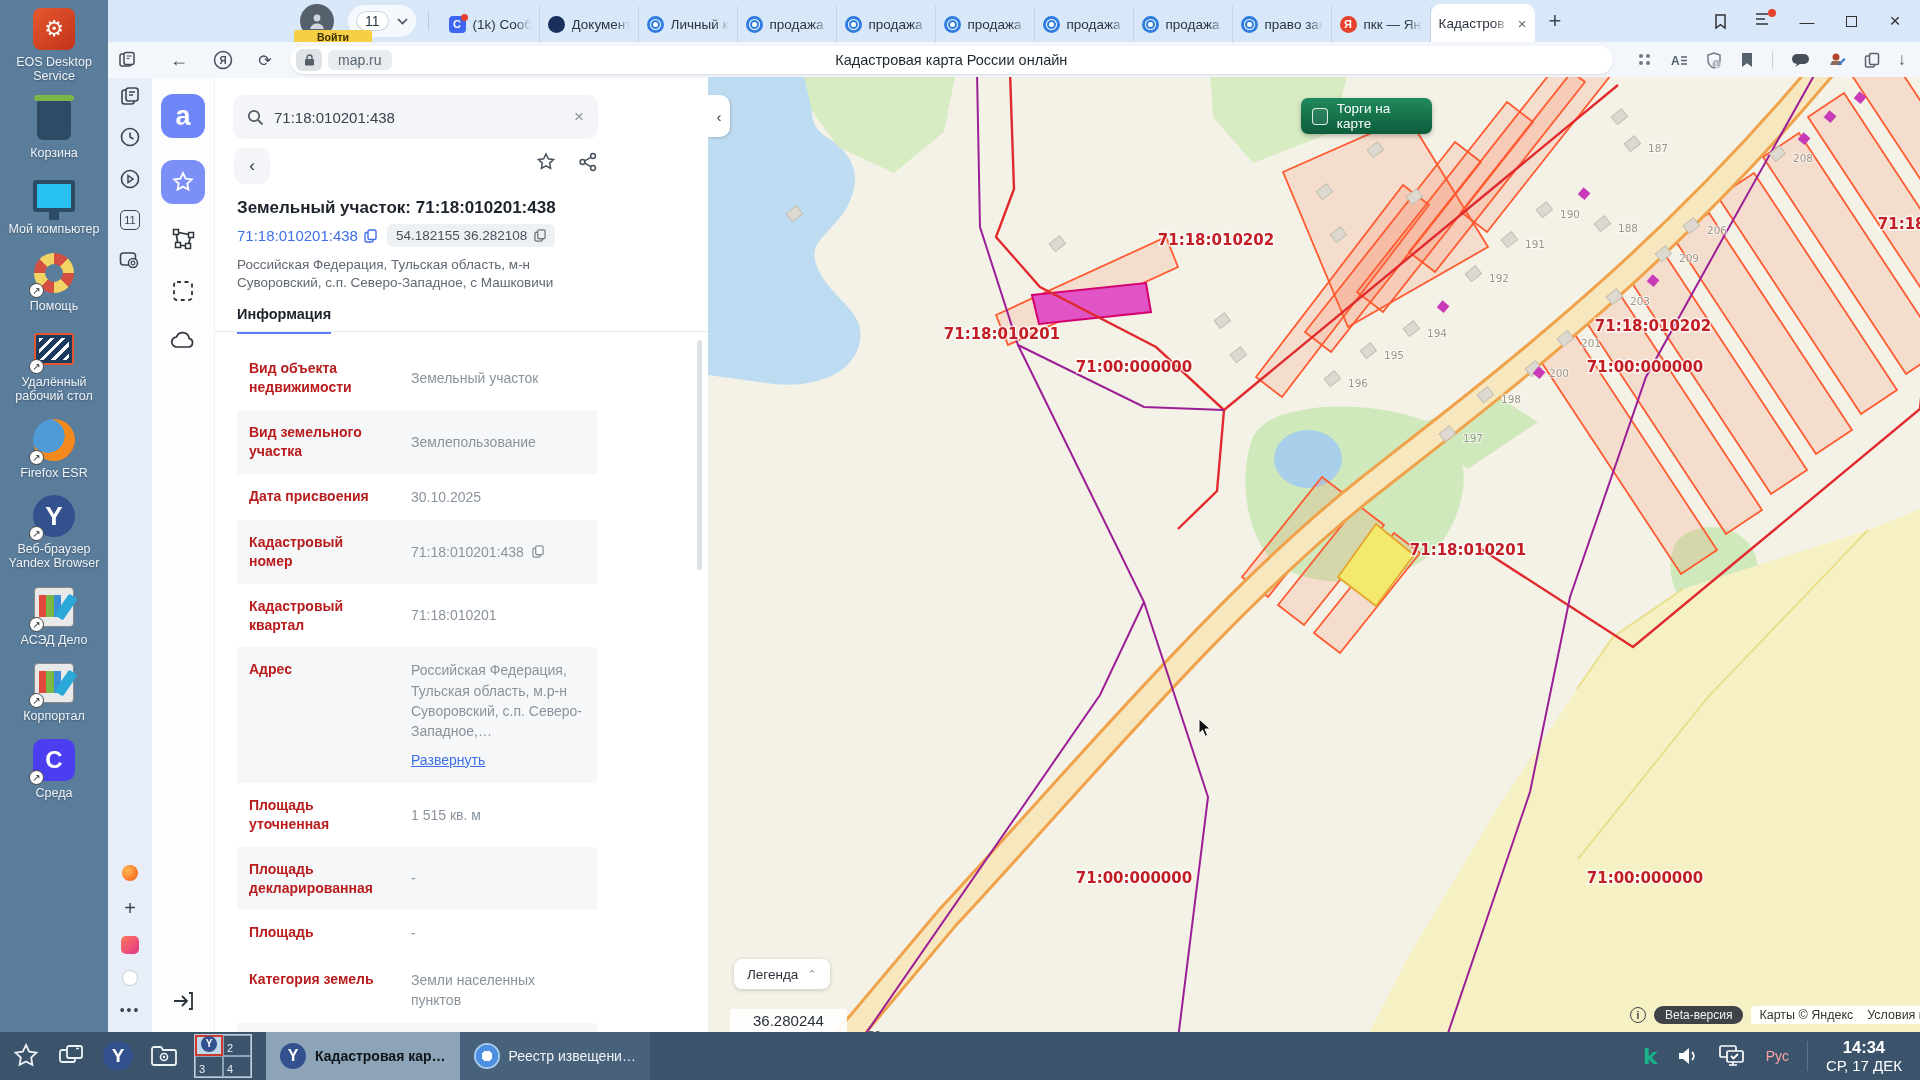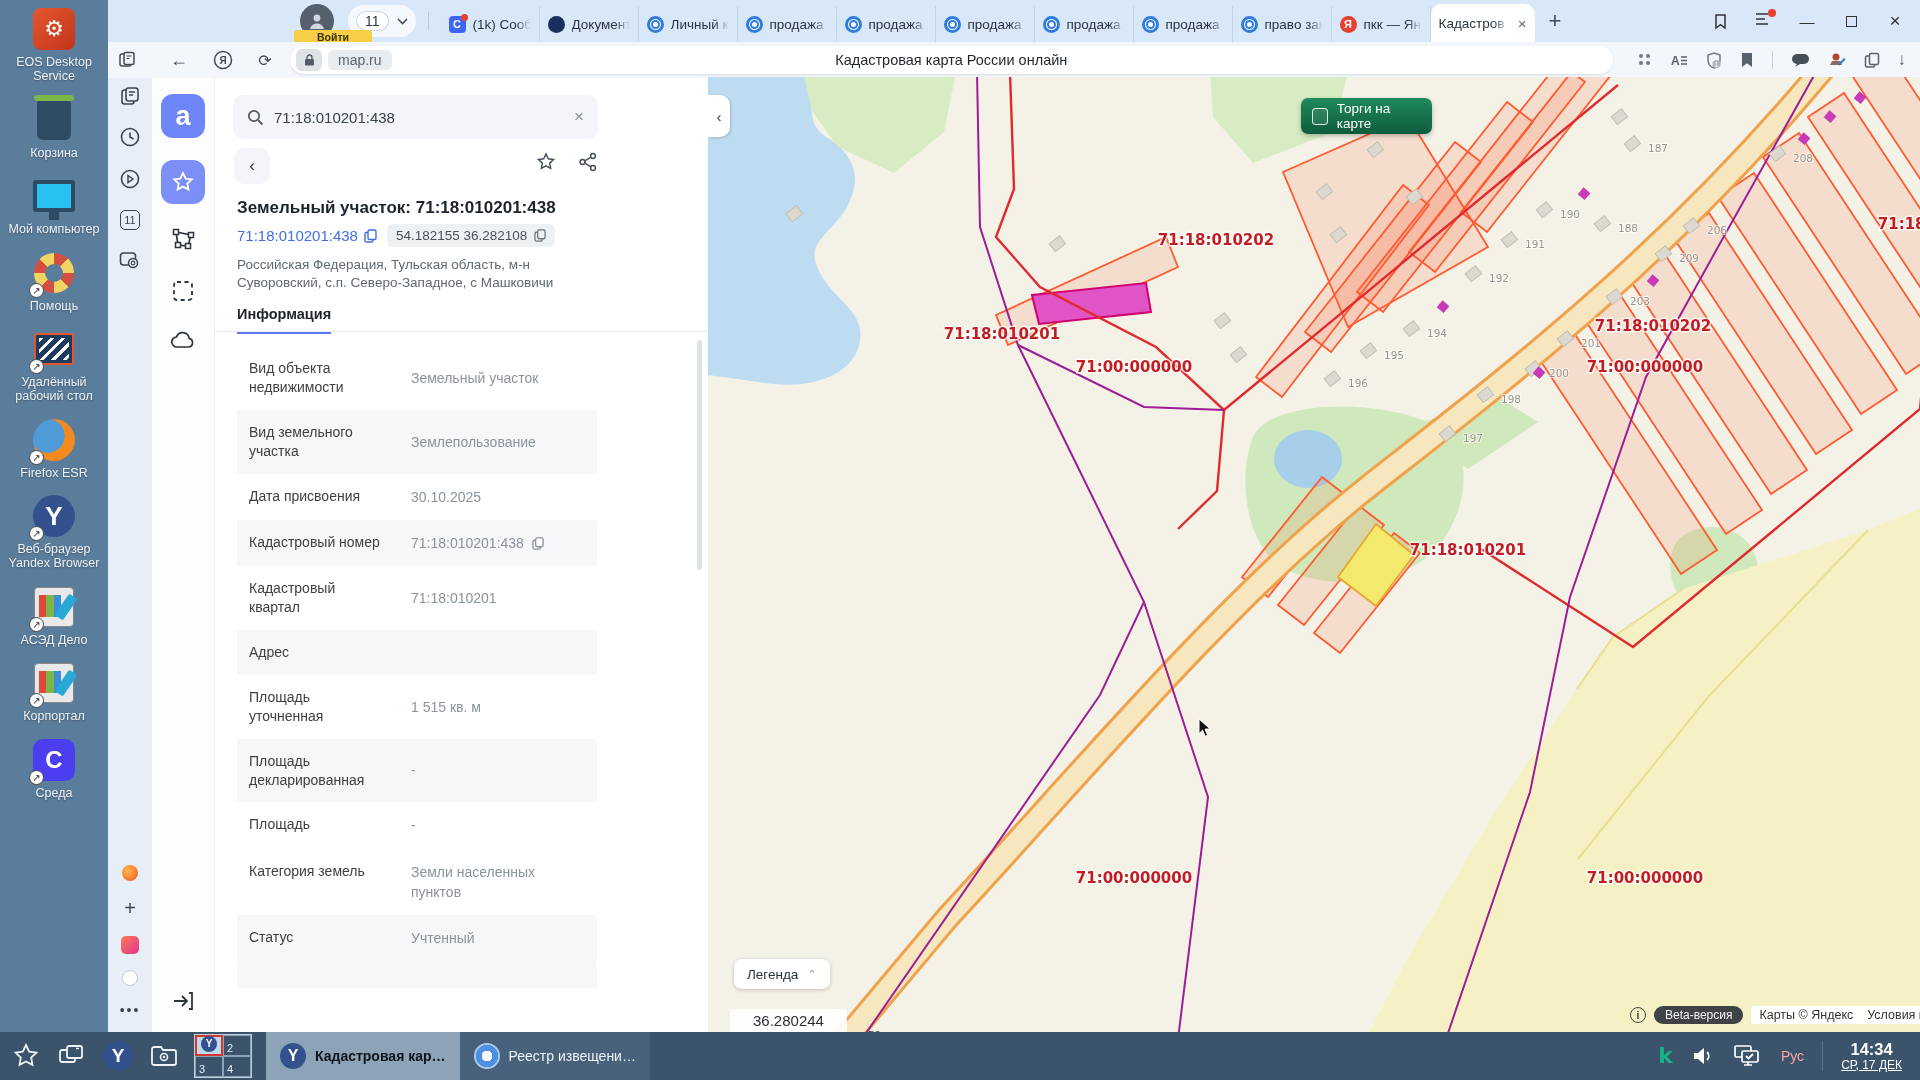--- a/index.html
+++ b/index.html
@@ -94,21 +94,21 @@
   .obj-title { position:absolute; left:22px; top:120px; font-size:17px; font-weight:bold; color:#1c232b; }
   .linkrow { position:absolute; left:22px; top:146px; display:flex; align-items:center; gap:10px; }
   .cadlink { color:#3f6fe6; font-size:15px; display:flex; align-items:center; gap:6px;}
   .coordchip { background:#eef1f4; border-radius:6px; padding:4px 9px; font-size:13.5px; color:#4a525c; display:flex; align-items:center; gap:7px;}
   .addr-line { position:absolute; left:22px; top:178px; width:360px; font-size:13.5px; color:#5f6873; line-height:1.35;}
   .info-tab { position:absolute; left:22px; top:228px; font-size:14.5px; font-weight:bold; color:#1c232b; padding-bottom:9px; border-bottom:3px solid #5b7bf2;}
   .panel-divider{position:absolute;left:0;top:253px;width:100%;height:1px;background:#e8ebee;}
   .rows { position:absolute; left:22px; top:268px; width:360px; }
   .irow { display:flex; padding:13px 12px; gap:14px; border-radius:2px; }
   .irow.shaded { background:#f5f7f9; }
-  .irow .lbl { width:132px; flex:0 0 132px; font-size:14px; color:#404040; line-height:1.35;}
+  .irow .lbl { width:132px; flex:0 0 132px; font-size:14px; color:#b91c1c; line-height:1.35;font-weight:bold;}
   .irow .val { flex:1; font-size:14px; color:#8a939d; line-height:1.45; display:flex; align-items:center; gap:8px; flex-wrap:wrap;margin-left:16px;}
   .irow .val .expand { color:#3f6fe6; text-decoration:underline; width:100%;}
   .copy-ico{display:inline-flex;}
 
   
   .map { position:absolute; left:600px; top:77px; width:1320px; height:955px; background:#f4f2e6; overflow:hidden; }
   .map svg.base { position:absolute; left:0; top:0; }
   .collapse-btn { position:absolute; left:0; top:18px; width:22px; height:42px; background:#fff; border-radius:0 10px 10px 0; box-shadow:1px 1px 3px rgba(0,0,0,.18); display:flex; align-items:center; justify-content:center; font-size:15px; color:#39424d;}
   .torgi { position:absolute; left:593px; top:21px; width:131px; height:36px; border-radius:7px; background:linear-gradient(180deg,#1f8a5c,#0e5c3c); box-shadow:0 2px 5px rgba(0,0,0,.25); display:flex; align-items:center; gap:9px; padding:0 11px; color:#fff; font-size:13.5px;}
   .torgi .cb{width:17px;height:17px;border:1.6px solid rgba(255,255,255,.85);border-radius:4px;background:rgba(255,255,255,.08);}
@@ -137,21 +137,21 @@
   .task .ticon{width:26px;height:26px;border-radius:50%;flex:0 0 26px;display:flex;align-items:center;justify-content:center;color:#fff;font-weight:bold;font-size:16px;}
   .task .ticon.yb{background:#33518c;}
   .task .ticon.chromium{background:radial-gradient(circle,#fff 0 28%,#4d8fe0 30% 60%,#a8ccf0 62%);}
   .task .ttl{white-space:nowrap;overflow:hidden;text-overflow:ellipsis;}
   .tray { margin-left:auto; display:flex; align-items:center; gap:18px; padding-right:12px; color:#fff;}
   .k-ico{color:#17b287;font-weight:bold;font-size:22px;font-family:"DejaVu Sans",sans-serif;}
   .lang{font-size:14px;color:#fca5a5;}
   .tray-sep{width:1px;height:30px;background:#5c7288;}
   .clock { text-align:center; color:#fff; line-height:1.15; padding-right:6px;}
   .clock .t{font-size:16.5px;font-weight:bold;}
-  .clock .d{font-size:12px;text-decoration:underline;}
+  .clock .d{font-size:15px;}
 
   
   text.qlabel { font-family:"DejaVu Sans",sans-serif; font-size:15px; font-weight:bold; fill:#c21d25; paint-order:stroke; stroke:rgba(255,255,255,.75); stroke-width:3px; }
   text.bnum { font-family:"DejaVu Sans",sans-serif; font-size:10.5px; fill:#9a9589; paint-order:stroke; stroke:rgba(255,255,255,.6); stroke-width:2px;}
 </style>
 </head>
 <body>
 
 <div id="root">
 
@@ -531,20 +531,24 @@
 
       <div class="irow">
         <div class="lbl">Кадастровый квартал</div>
         <div class="val">
               <span class="vtext">71:18:010201</span>
             </div>
       </div>
 
       <div class="irow shaded">
         <div class="lbl">Адрес</div>
+        <div class="val">
+              <span class="vtext">Российская Федерация, Тульская область, м.р-н Суворовский, с.п. Северо-Западное,…</span>
+              <span class="expand">Развернуть</span>
+            </div>
       </div>
 
       <div class="irow">
         <div class="lbl">Площадь уточненная</div>
         <div class="val">
               <span class="vtext">1 515 кв. м</span>
             </div>
       </div>
 
       <div class="irow shaded">

